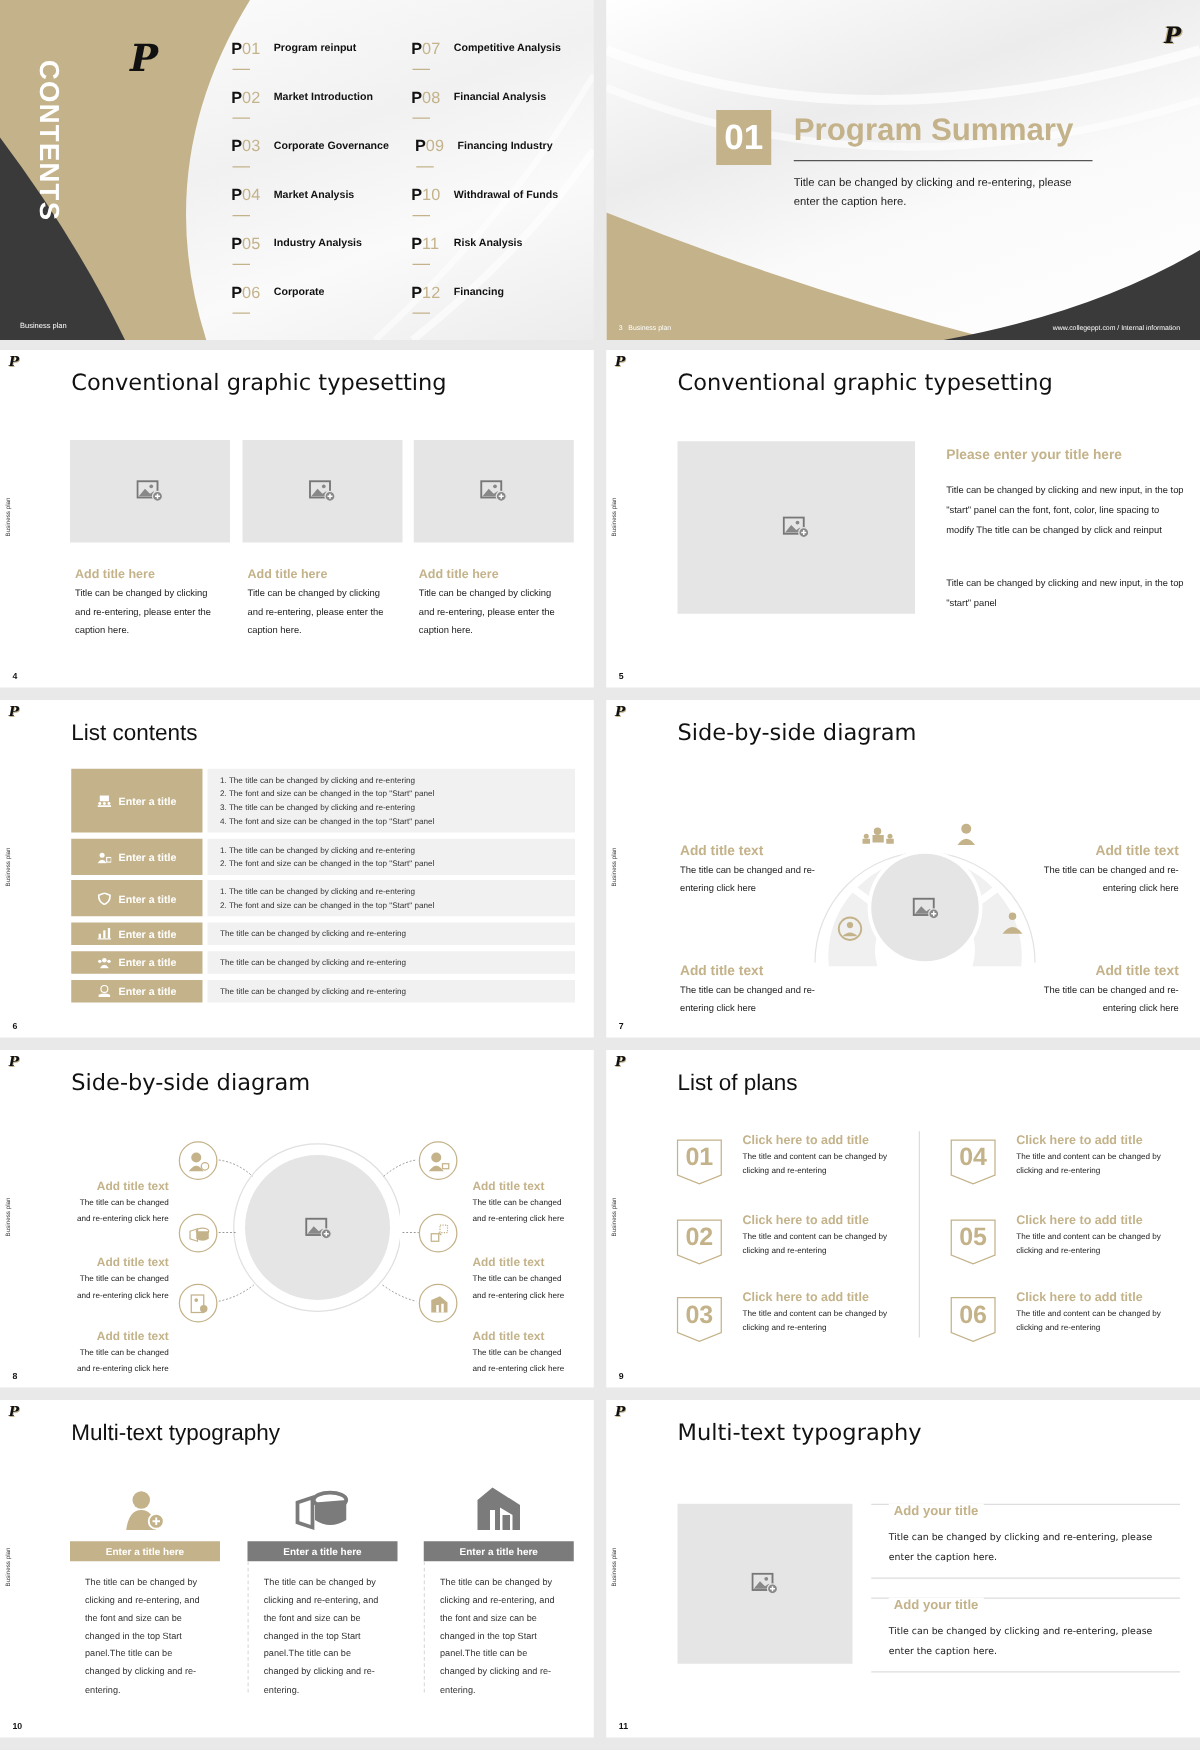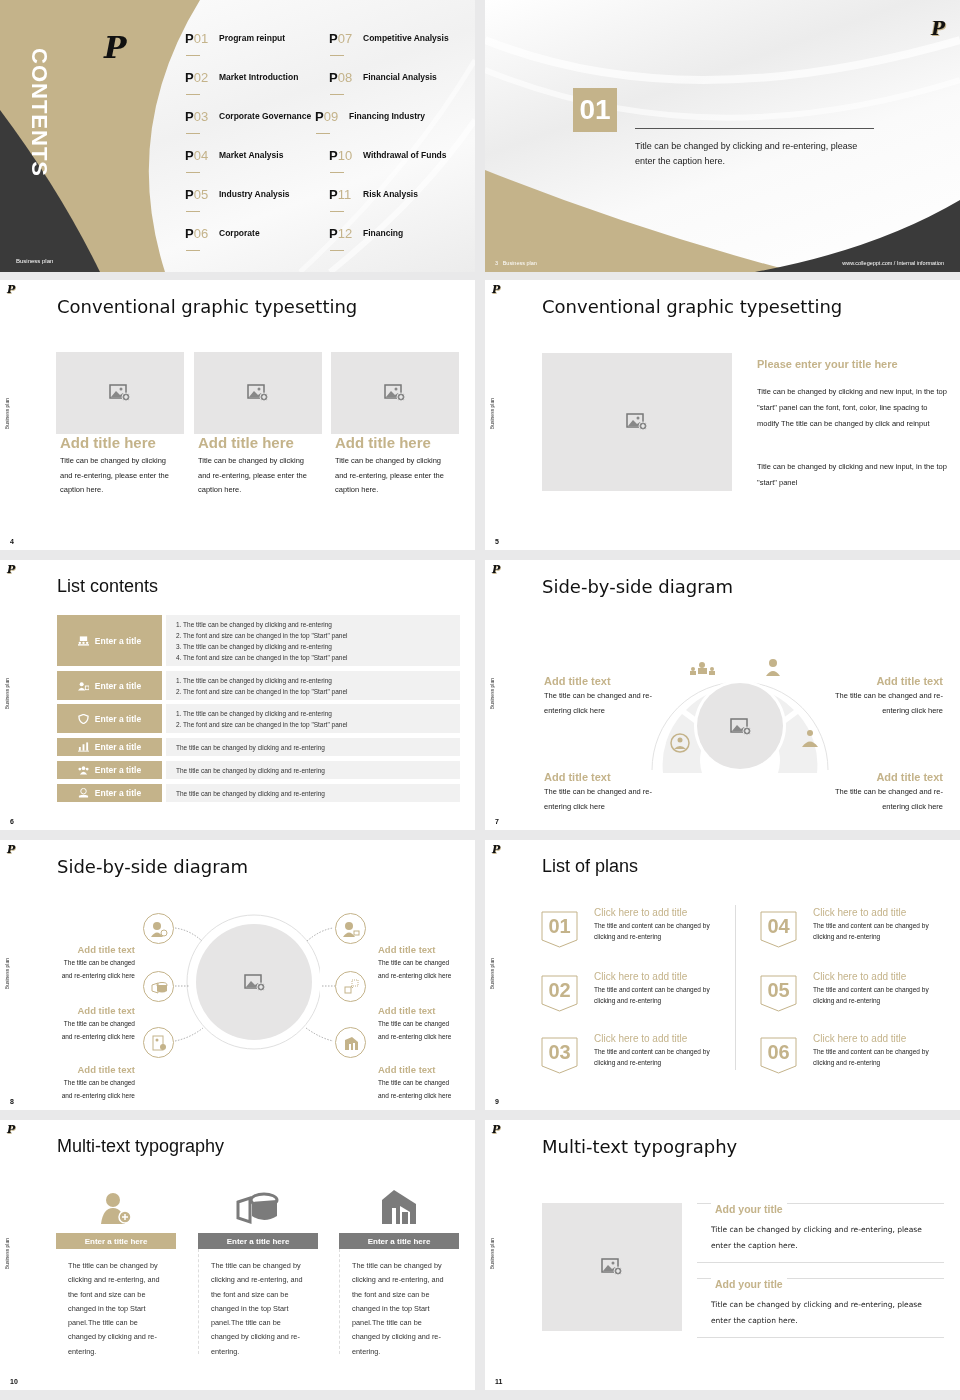--- a/index.html
+++ b/index.html
@@ -31,21 +31,21 @@
   #s2 .sec-num { position: absolute; left: 88px; top: 88px; width: 44px; height: 44px; background: #c4b38a; color: #fff; font-size: 28px; font-weight: bold; display: flex; align-items: center; justify-content: center; }
   #s2 .sec-title { position: absolute; left: 150px; top: 90px; font-size: 25px; font-weight: bold; color: #c4b38a; white-space: nowrap; }
   #s2 .sec-rule { position: absolute; left: 150px; top: 128px; width: 239px; height: 1px; background: #555; }
   #s2 .sec-sub { position: absolute; left: 150px; top: 139px; font-size: 9px; color: #222; line-height: 15px; width: 240px; }
   #s2 .foot-left { position: absolute; left: 10px; bottom: 6px; font-size: 5.5px; color: #fff; }
   #s2 .foot-right { position: absolute; right: 16px; bottom: 6px; font-size: 5.5px; color: #fff; }
 
   
   .s3-col { position: absolute; top: 72px; width: 128px; }
   .s3-col .img-ph { width: 128px; height: 82px; }
-  .s3-col .col-title { margin-top: 0; margin-left: 4px; font-size: 15px; font-weight: bold; color: #c4b38a; }
+  .s3-col .col-title { margin-top: 20px; margin-left: 4px; font-size: 10px; font-weight: bold; color: #c4b38a; }
   .s3-col .col-body { margin-left: 4px; margin-top: 3px; font-size: 7.5px; color: #222; line-height: 14.5px; width: 120px; }
 
   
   #s4 .img-ph { position: absolute; left: 57px; top: 73px; width: 190px; height: 138px; }
   #s4 .r-title { position: absolute; left: 272px; top: 78px; font-size: 11px; font-weight: bold; color: #c4b38a; }
   #s4 .r-body { position: absolute; left: 272px; width: 190px; font-size: 7.5px; line-height: 16px; color: #222; }
 
   
   .lrow { position: absolute; left: 57px; display: flex; }
   .lrow .lbl { width: 105px; background: #c4b38a; color: #fff; display: flex; align-items: center; justify-content: center; font-size: 8.5px; font-weight: bold; gap: 6px; }
@@ -58,21 +58,21 @@
   .s7-text .t { font-size: 9.5px; font-weight: bold; color: #c4b38a; }
   .s7-text .b { font-size: 6.5px; color: #222; line-height: 12.5px; margin-top: 2px; }
   .s7-circ { position: absolute; width: 31px; height: 31px; border: 1px solid #c4b38a; border-radius: 50%; display: flex; align-items: center; justify-content: center; background: #fff; }
   .s7-circ svg { width: 18px; height: 18px; }
 
   
   .plan { position: absolute; width: 200px; }
   .plan .badge { position: absolute; left: 0; top: 4px; width: 37px; height: 37px; }
   .plan .badge svg { position: absolute; left: 0; top: 0; }
   .plan .badge .num { position: absolute; left: 0; top: 4px; width: 37px; text-align: center; font-size: 20px; font-weight: bold; color: #c4b38a; }
-  .plan .pt { position: absolute; left: 53px; top: 0; font-size: 10px; font-weight: normal; color: #c4b38a; white-space: nowrap; }
+  .plan .pt { position: absolute; left: 53px; top: 0; font-size: 10px; font-weight: bold; color: #c4b38a; white-space: nowrap; }
   .plan .pb { position: absolute; left: 53px; top: 14px; font-size: 6.5px; color: #222; line-height: 10.5px; width: 128px; }
 
   
   .s9-col { position: absolute; top: 60px; width: 120px; }
   .s9-col .ic { height: 46px; display: flex; align-items: flex-end; justify-content: center; }
   .s9-col .hdr { margin-top: 7px; height: 16px; color: #fff; font-size: 8px; font-weight: bold; display: flex; align-items: center; justify-content: center; }
   .s9-col .body { padding: 10px 12px 0 12px; font-size: 7.3px; color: #333; line-height: 14.3px; border-left: 1px dashed #ddd; height: 105px; }
 
   
   #s10 .img-ph { position: absolute; left: 57px; top: 83px; width: 140px; height: 128px; }
@@ -123,21 +123,21 @@
         <div class="toc-label">Corporate</div>
       </div>
     <div class="toc-item" style="left:329px;top:31px">
         <div class="toc-num"><span class="p">P</span><span class="n">07</span></div>
         <div class="toc-label">Competitive Analysis</div>
       </div>
     <div class="toc-item" style="left:329px;top:70px">
         <div class="toc-num"><span class="p">P</span><span class="n">08</span></div>
         <div class="toc-label">Financial Analysis</div>
       </div>
-    <div class="toc-item" style="left:315px;top:109px">
+    <div class="toc-item" style="left:332px;top:109px">
         <div class="toc-num"><span class="p">P</span><span class="n">09</span></div>
         <div class="toc-label">Financing Industry</div>
       </div>
     <div class="toc-item" style="left:329px;top:148px">
         <div class="toc-num"><span class="p">P</span><span class="n">10</span></div>
         <div class="toc-label">Withdrawal of Funds</div>
       </div>
     <div class="toc-item" style="left:329px;top:187px">
         <div class="toc-num"><span class="p">P</span><span class="n">11</span></div>
         <div class="toc-label">Risk Analysis</div>
@@ -150,20 +150,21 @@
 
   <div class="slide" id="s2">
     <svg style="position:absolute;left:0;top:0" width="475" height="272">
       <path d="M0,40 Q200,120 475,40" stroke="#fff" stroke-width="8" fill="none" opacity="0.7"></path>
       <path d="M0,70 Q220,160 475,80" stroke="#fff" stroke-width="6" fill="none" opacity="0.6"></path>
       <path d="M0,170 Q150,230 310,272 L0,272 Z" fill="#c4b38a"></path>
       <path d="M270,272 Q390,250 475,200 L475,272 Z" fill="#3a3a3a"></path>
     </svg>
     <div class="logo-p" style="right:16px;top:18px;font-size:18px;">P</div>
     <div class="sec-num">01</div>
+    <div class="sec-title">Program Summary</div>
     <div class="sec-rule"></div>
     <div class="sec-sub">Title can be changed by clicking and re-entering, please enter the caption here.</div>
     <div class="foot-left"><span>3</span>&nbsp;&nbsp;&nbsp;<span>Business plan</span></div>
     <div class="foot-right">www.collegeppt.com / Internal information</div>
   </div>
 
   <div class="slide" id="s3" style="left:0;top:280px">
     <div class="logo-p logo-small">P</div>
     <div class="side-label">Business plan</div>
     <div class="slide-title">Conventional graphic typesetting</div>

